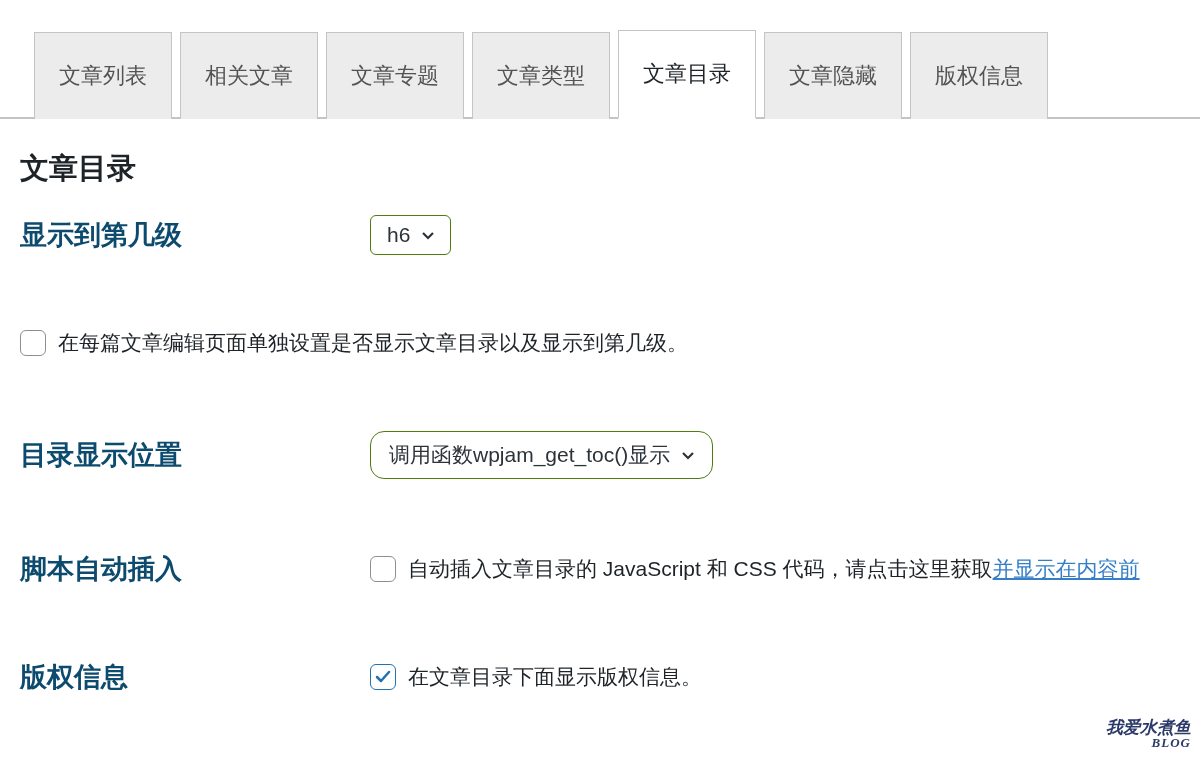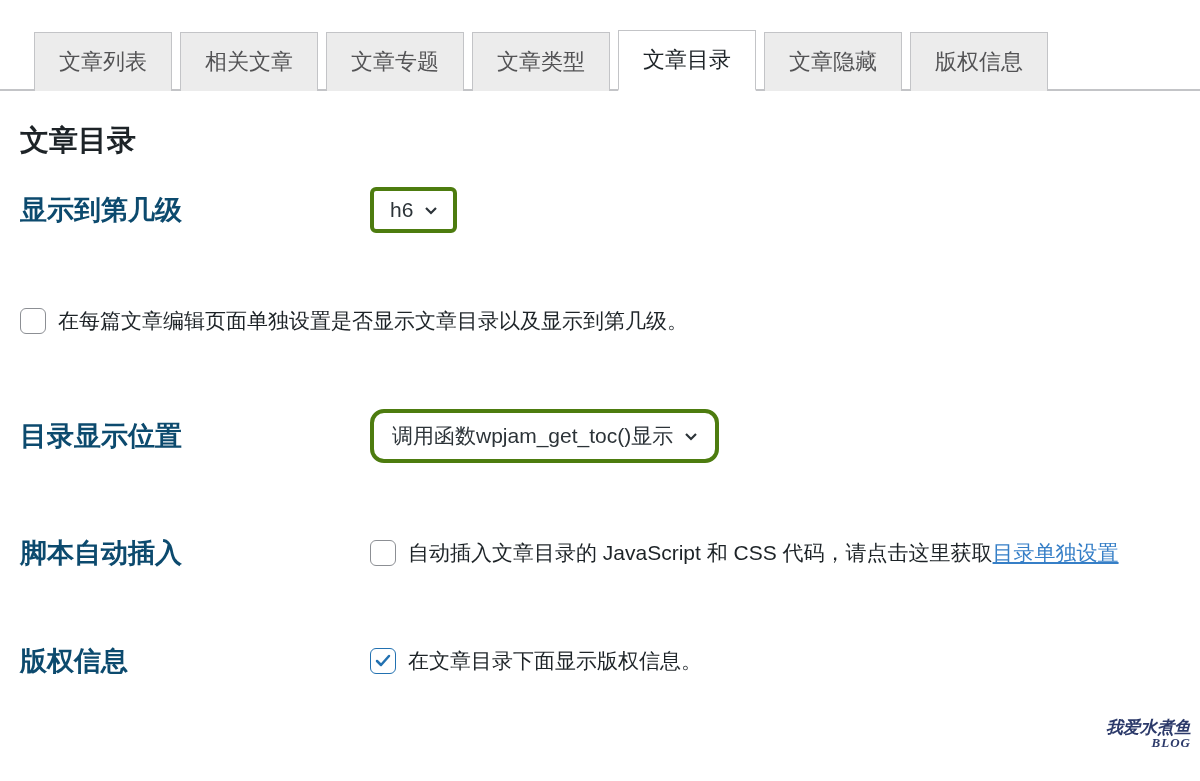--- a/index.html
+++ b/index.html
@@ -17,21 +17,21 @@
       overflow: hidden;
     }
     .tabs-container {
       display: flex;
       gap: 8px;
       padding: 30px 0 0 34px;
       border-bottom: 2px solid #c3c4c7;
       align-items: flex-end;
     }
     .tab {
-      padding: 14px 24px;
+      padding: 28px 24px;
       background: #ececec;
       border: 1px solid #c3c4c7;
       border-bottom: none;
       font-size: 22px;
       font-weight: 500;
       color: #535355;
       cursor: pointer;
       margin-bottom: -2px;
       position: relative;
     }
@@ -73,21 +73,21 @@
     }
     .form-control {
       display: flex;
       align-items: center;
       gap: 12px;
     }
     .select-wrap {
       position: relative;
       display: inline-flex;
       align-items: center;
-      border: 4px solid #4d7c0f;
+      border: 1px solid #4d7c0f;
       border-radius: 6px;
       background: #ffffff;
       padding: 7px 14px 7px 16px;
       cursor: pointer;
     }
     .select-wrap.wide {
       padding: 9px 16px 9px 18px;
       border-radius: 14px;
     }
     .select-text {
@@ -200,21 +200,21 @@
     </div>
   </div>
 
   <div class="form-row">
     <div class="form-label">脚本自动插入</div>
     <div class="form-control">
       <span class="checkbox">
         
       </span>
       <span class="checkbox-label">
-        <span>自动插入文章目录的 JavaScript 和 CSS 代码，请点击这里获取</span><a class="inline-link">目录单独设置</a>
+        <span>自动插入文章目录的 JavaScript 和 CSS 代码，请点击这里获取</span><a class="inline-link">并显示在内容前</a>
       </span>
     </div>
   </div>
 
   <div class="form-row" style="margin-bottom:8px;">
     <div class="form-label">版权信息</div>
     <div class="form-control">
       <span class="checkbox checked">
         <svg width="18" height="18" viewBox="0 0 18 18" fill="none" stroke="#2271b1" stroke-width="2.5" stroke-linecap="round" stroke-linejoin="round">
             <path d="M3 9l4 4 8-9"></path>

